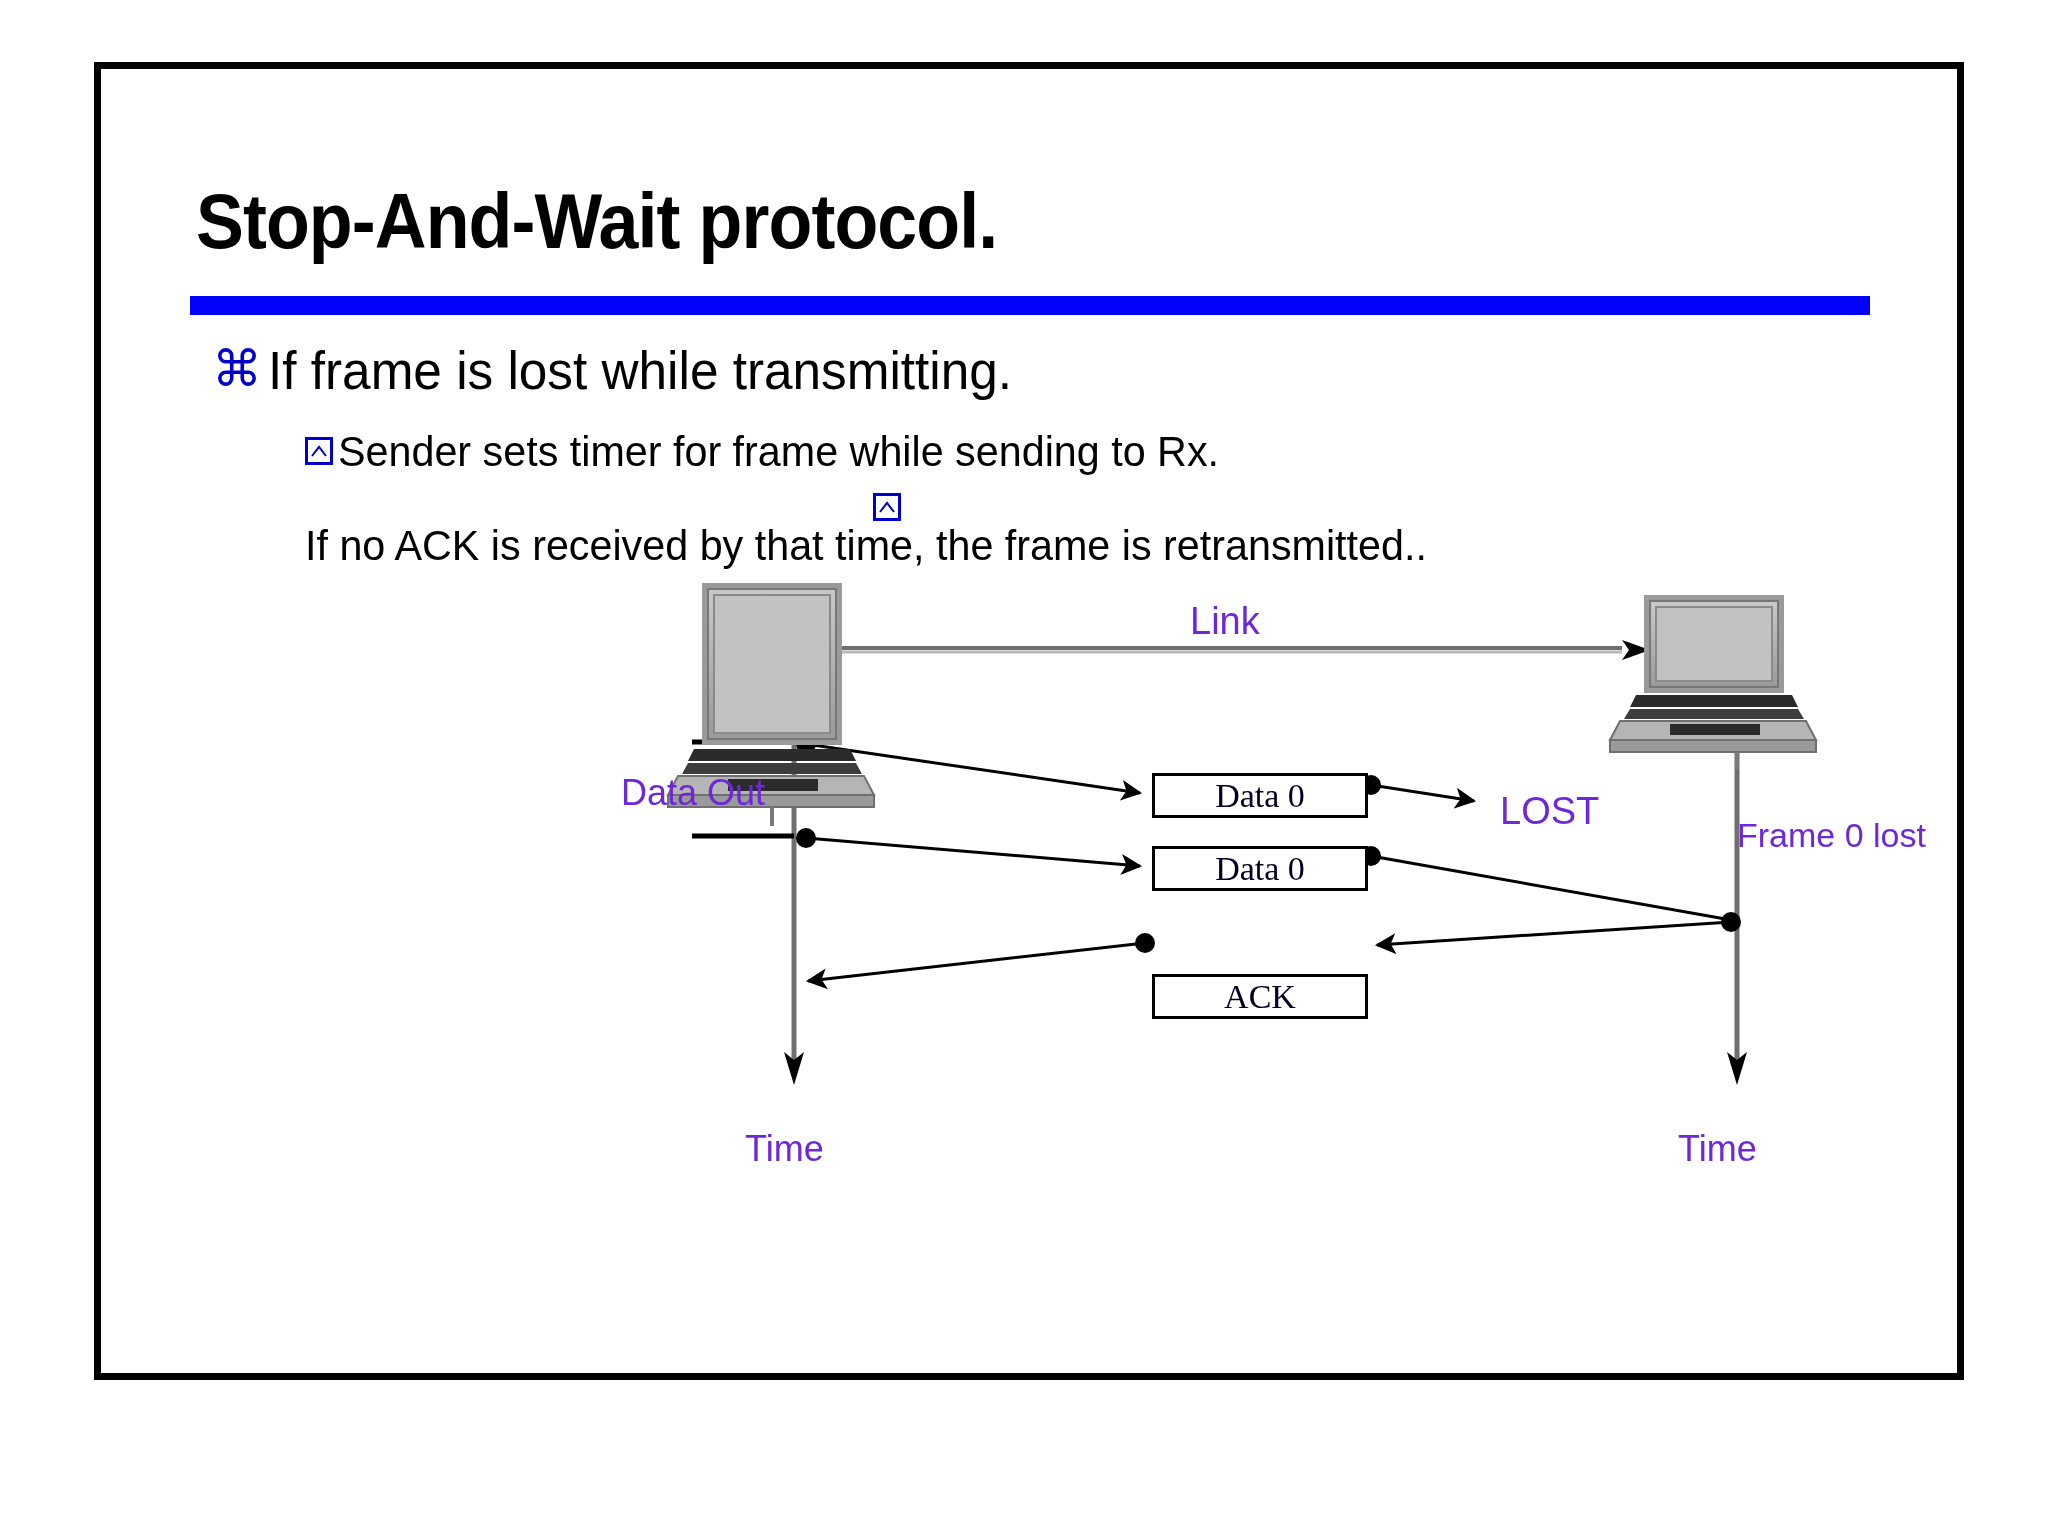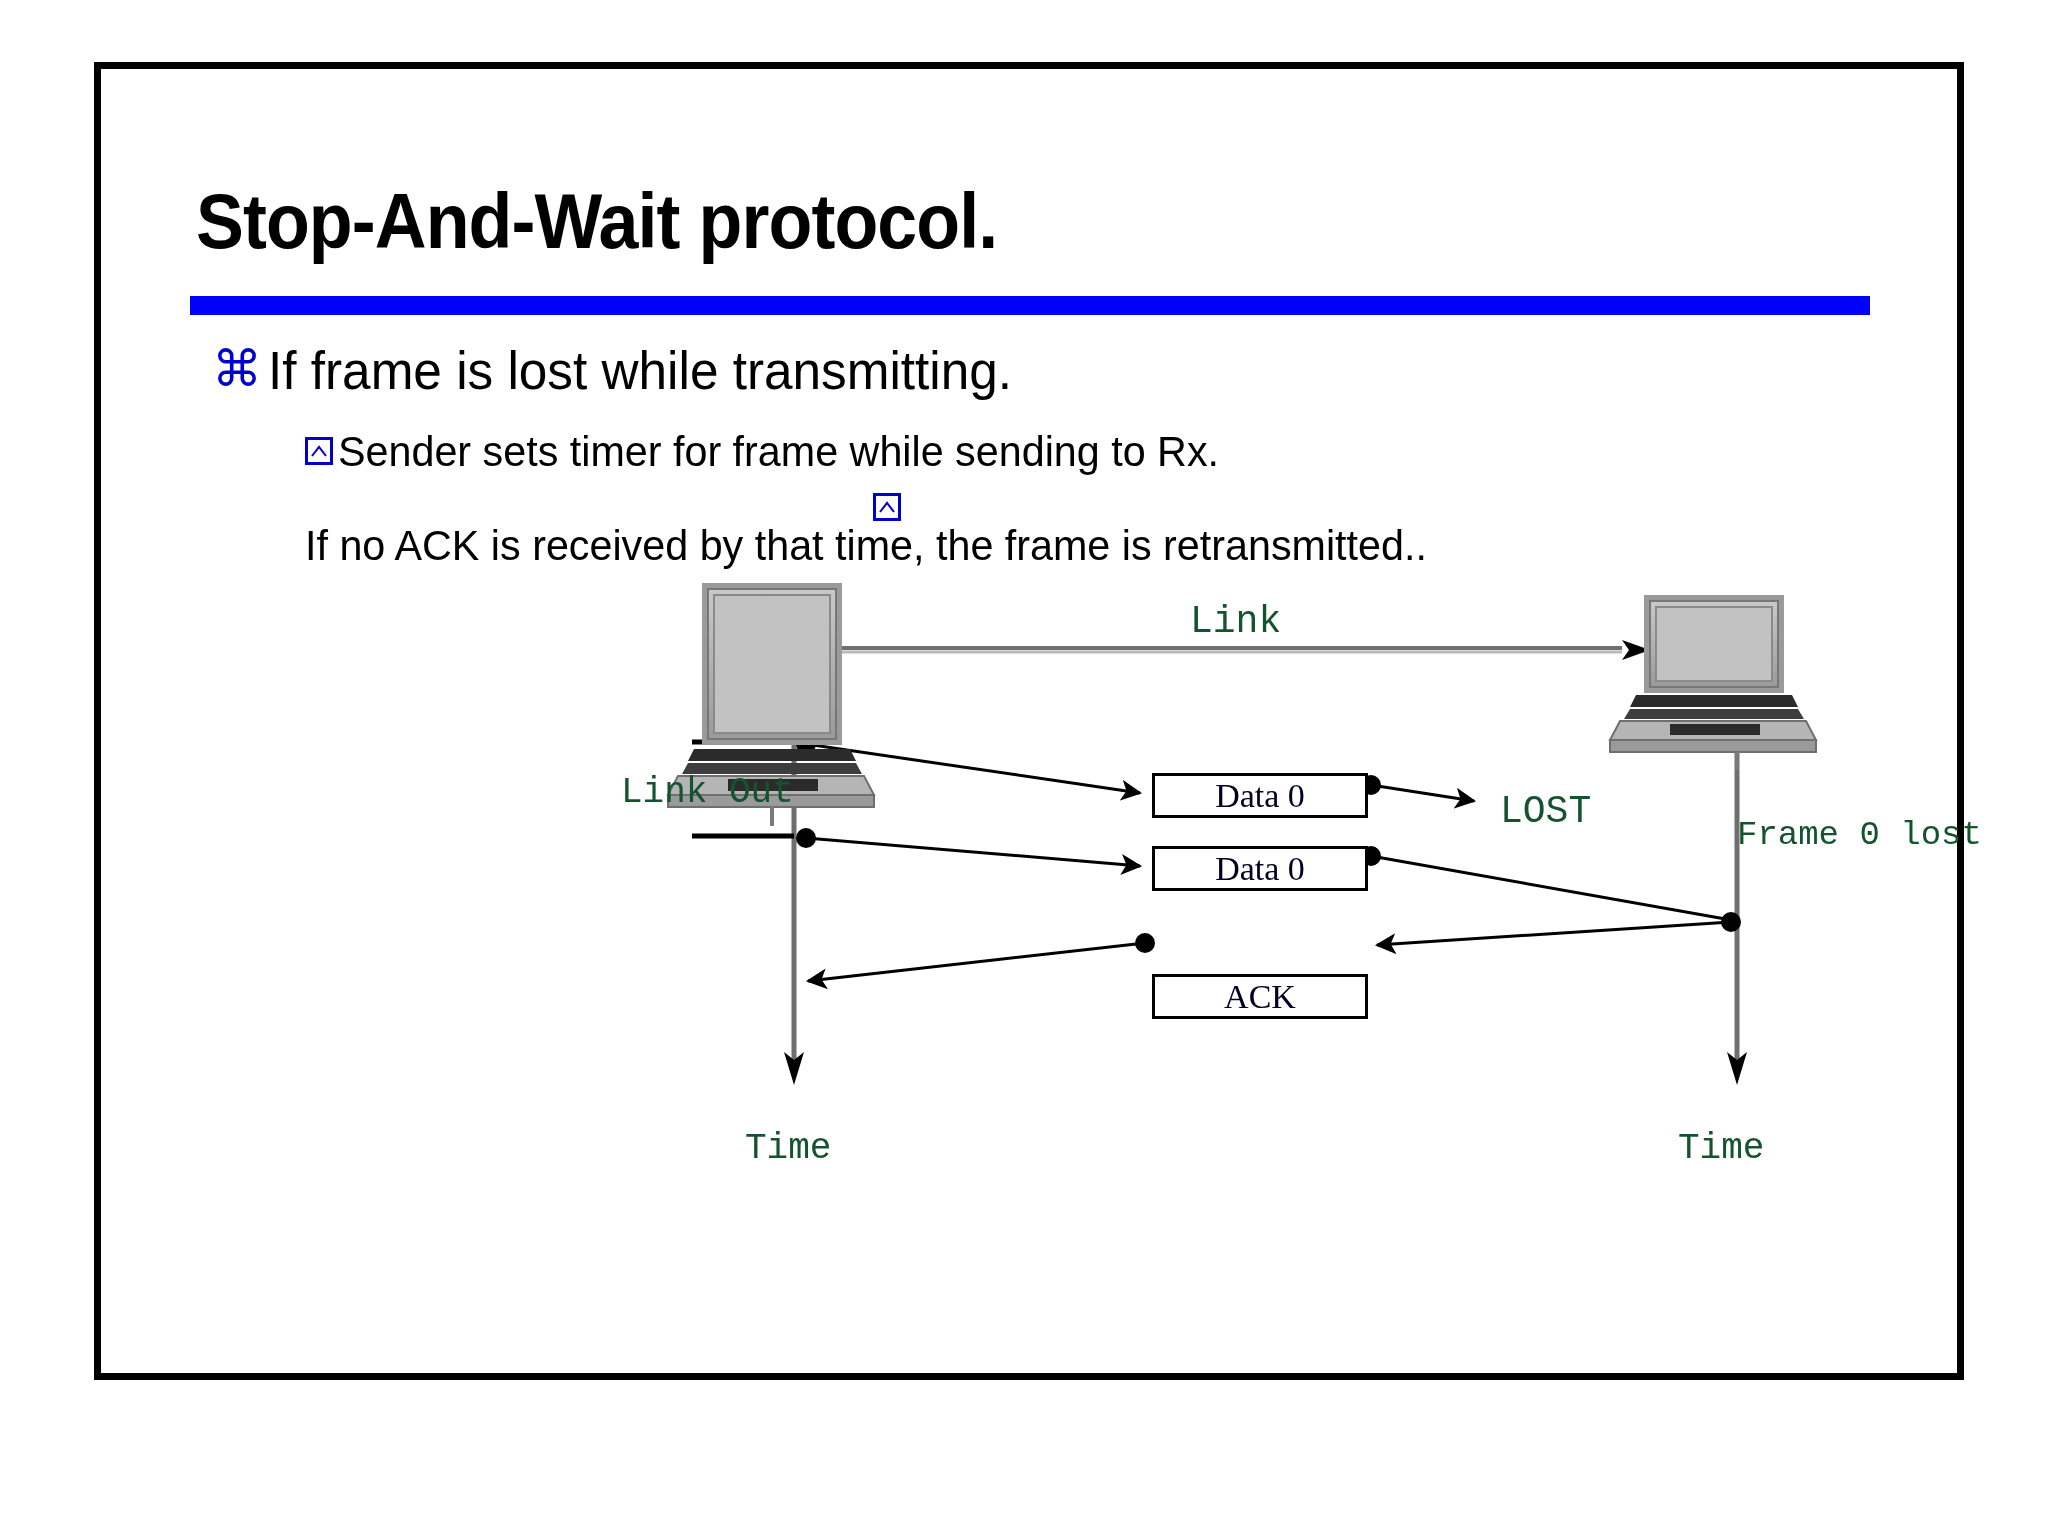--- a/index.html
+++ b/index.html
@@ -120,22 +120,22 @@
   #diagram {
     position: absolute;
     left: 0;
     top: 0;
     width: 2048px;
     height: 1536px;
     pointer-events: none;
   }
   .serif-label {
     position: absolute;
-    font-family: Liberation Mono, monospace;
-    color: #14532d;
+    font-family: Liberation Sans, sans-serif;
+    color: #6d28d9;
     white-space: nowrap;
   }
   #label-link      { left: 1190px; top: 600px; font-size: 38px; }
   #label-lost      { left: 1500px; top: 790px; font-size: 38px; }
   #label-timeout   { left: 621px;  top: 772px; font-size: 36px; }
   #label-framelost { left: 1737px; top: 802px; font-size: 34px; margin-top: 14px; }
   #label-time-l    { left: 745px;  top: 1128px; font-size: 36px; }
   #label-time-r    { left: 1678px; top: 1128px; font-size: 36px; }
 
   .pkt-box {
@@ -264,21 +264,21 @@
       <polygon points="0,114 168,114 174,124 -6,124" fill="#3d3d3d"></polygon>
       <polygon points="-10,126 176,126 186,145 -20,145" fill="#b5b5b5" stroke="#6f6f6f" stroke-width="2"></polygon>
       <rect x="40" y="129" width="90" height="11" fill="#2b2b2b"></rect>
       <rect x="-20" y="145" width="206" height="12" fill="#9a9a9a" stroke="#6f6f6f" stroke-width="2"></rect>
       <line x1="107" y1="157" x2="107" y2="175" stroke="#7a7a7a" stroke-width="4"></line>
     </g>
   </svg>
 
   <div class="serif-label" id="label-link">Link</div>
   <div class="serif-label" id="label-lost">LOST</div>
-  <div class="serif-label" id="label-timeout">Link Out</div>
+  <div class="serif-label" id="label-timeout">Data Out</div>
   <div class="serif-label" id="label-framelost">Frame 0 lost</div>
   <div class="serif-label" id="label-time-l">Time</div>
   <div class="serif-label" id="label-time-r">Time</div>
 
   <div class="pkt-box" id="box-data0-a">Data 0</div>
   <div class="pkt-box" id="box-data0-b">Data 0</div>
   <div class="pkt-box" id="box-ack">ACK</div>
 </div>
 
 </body></html>

